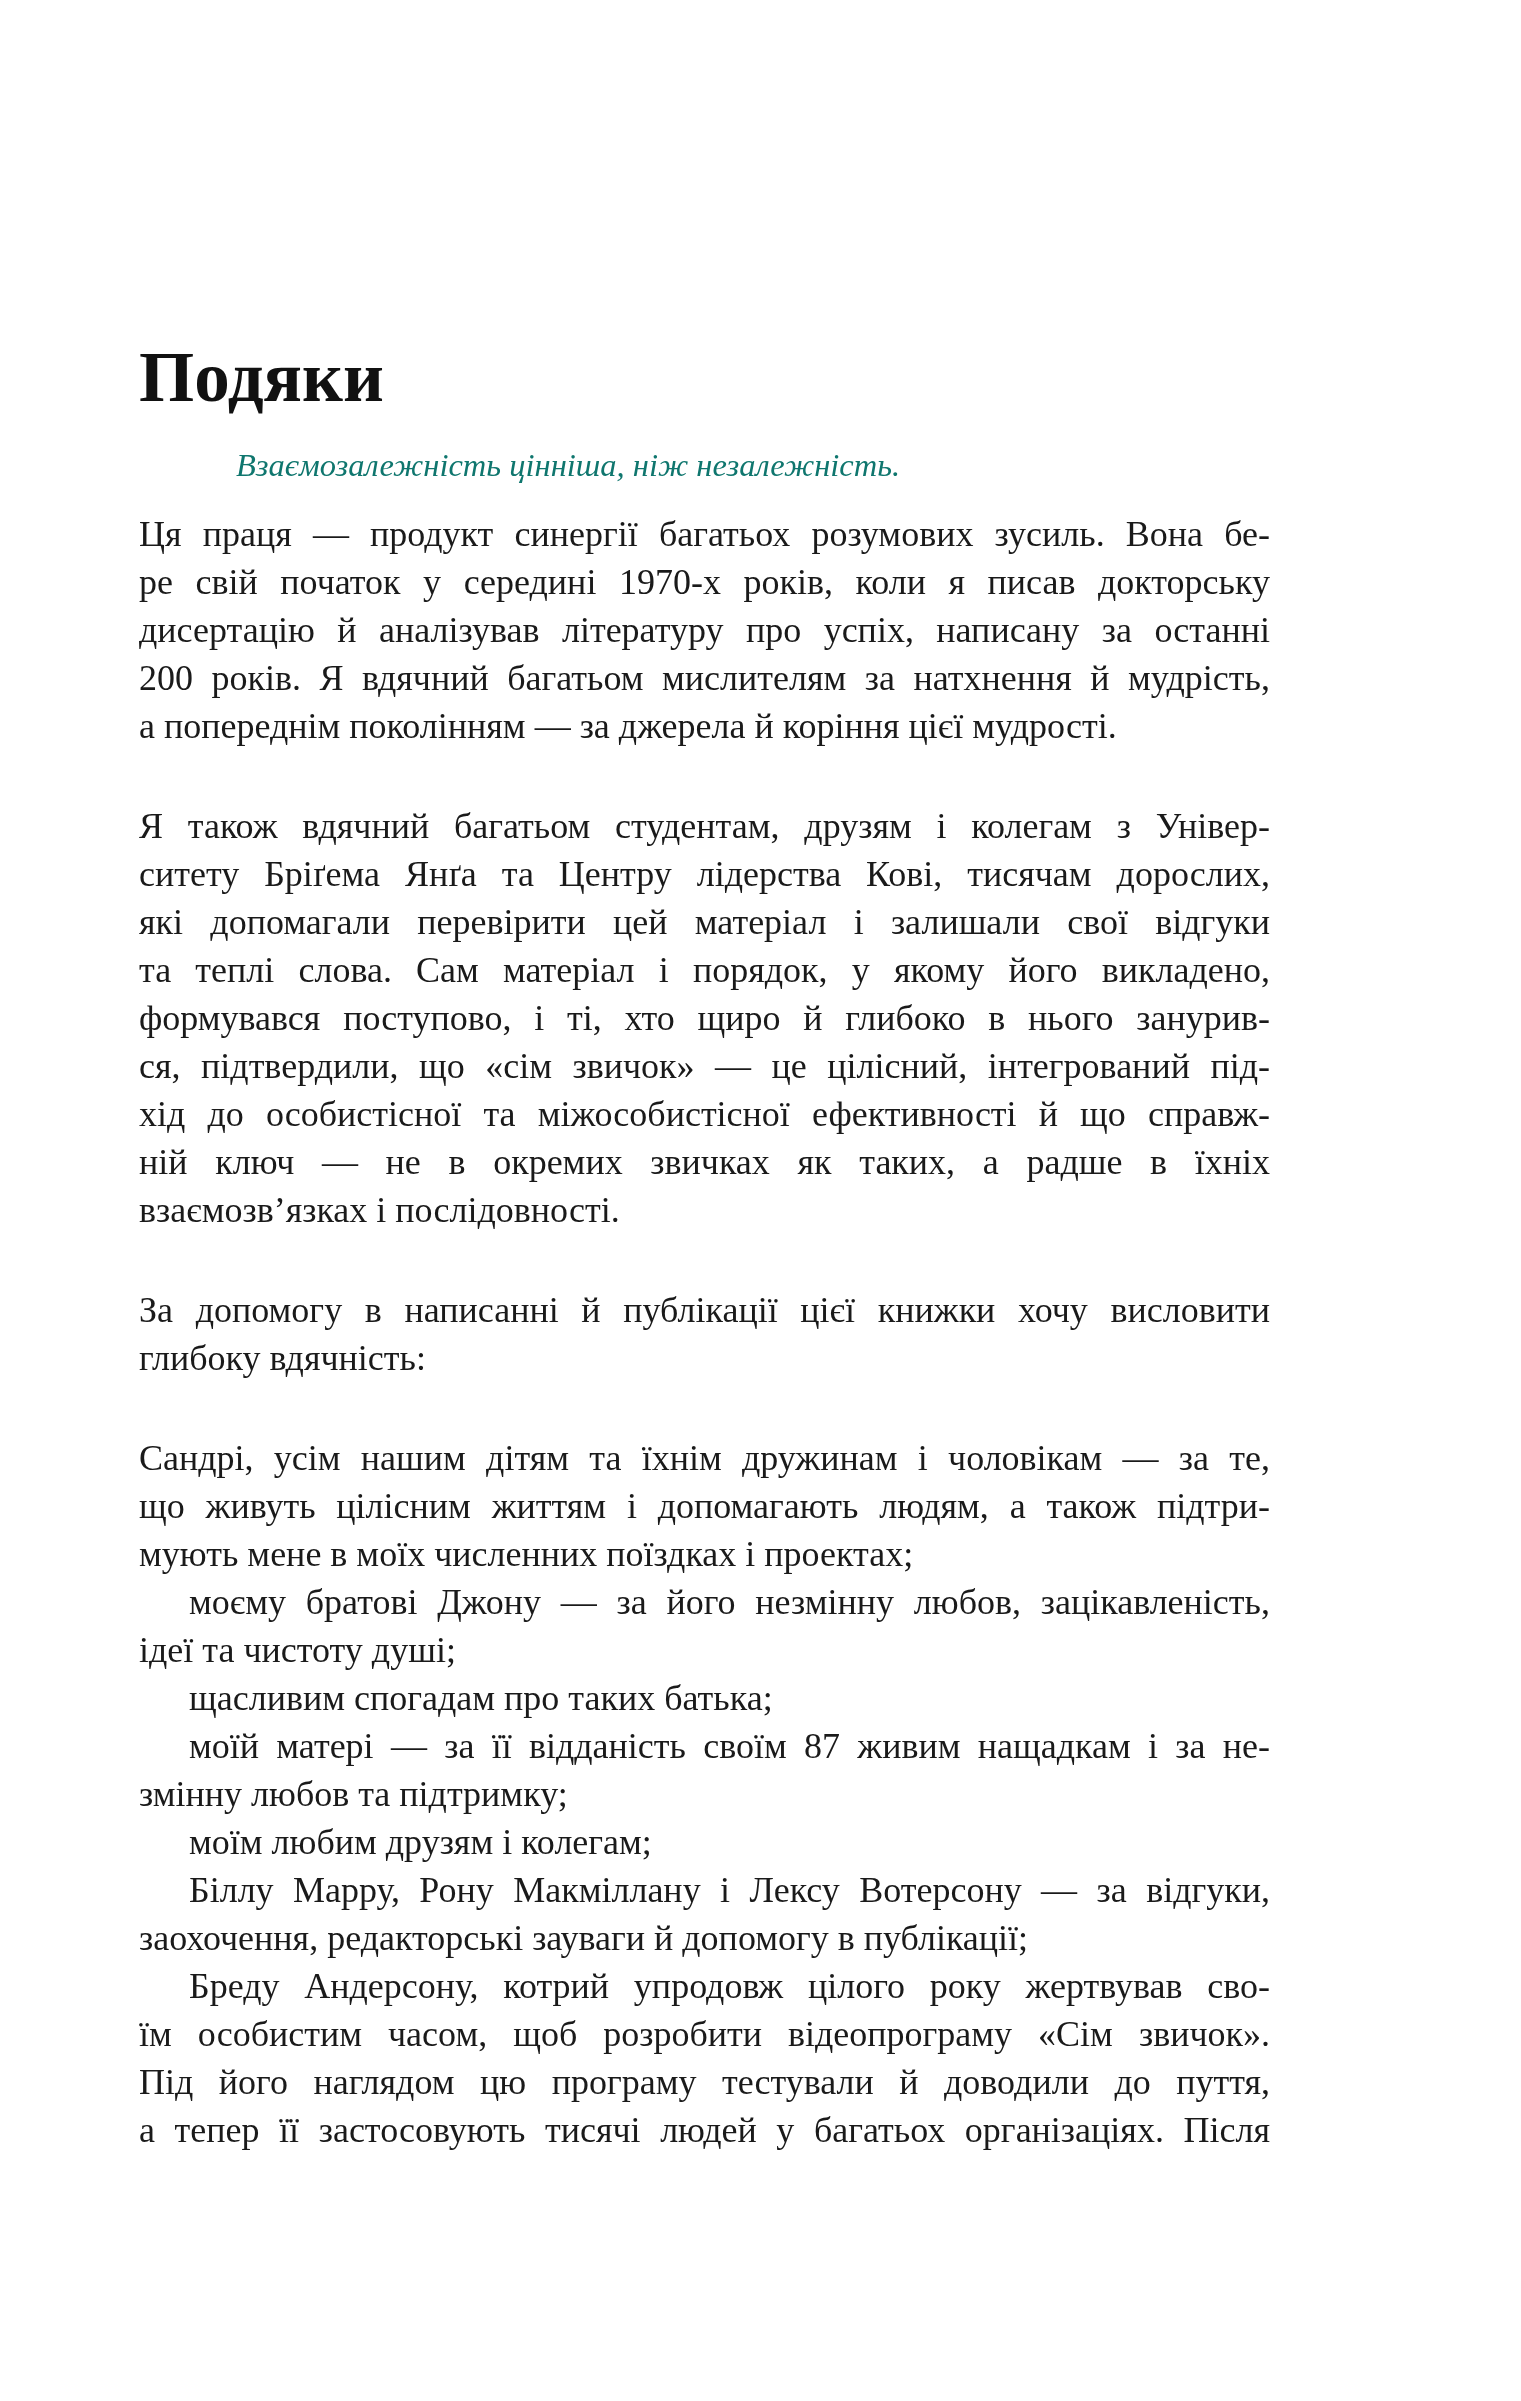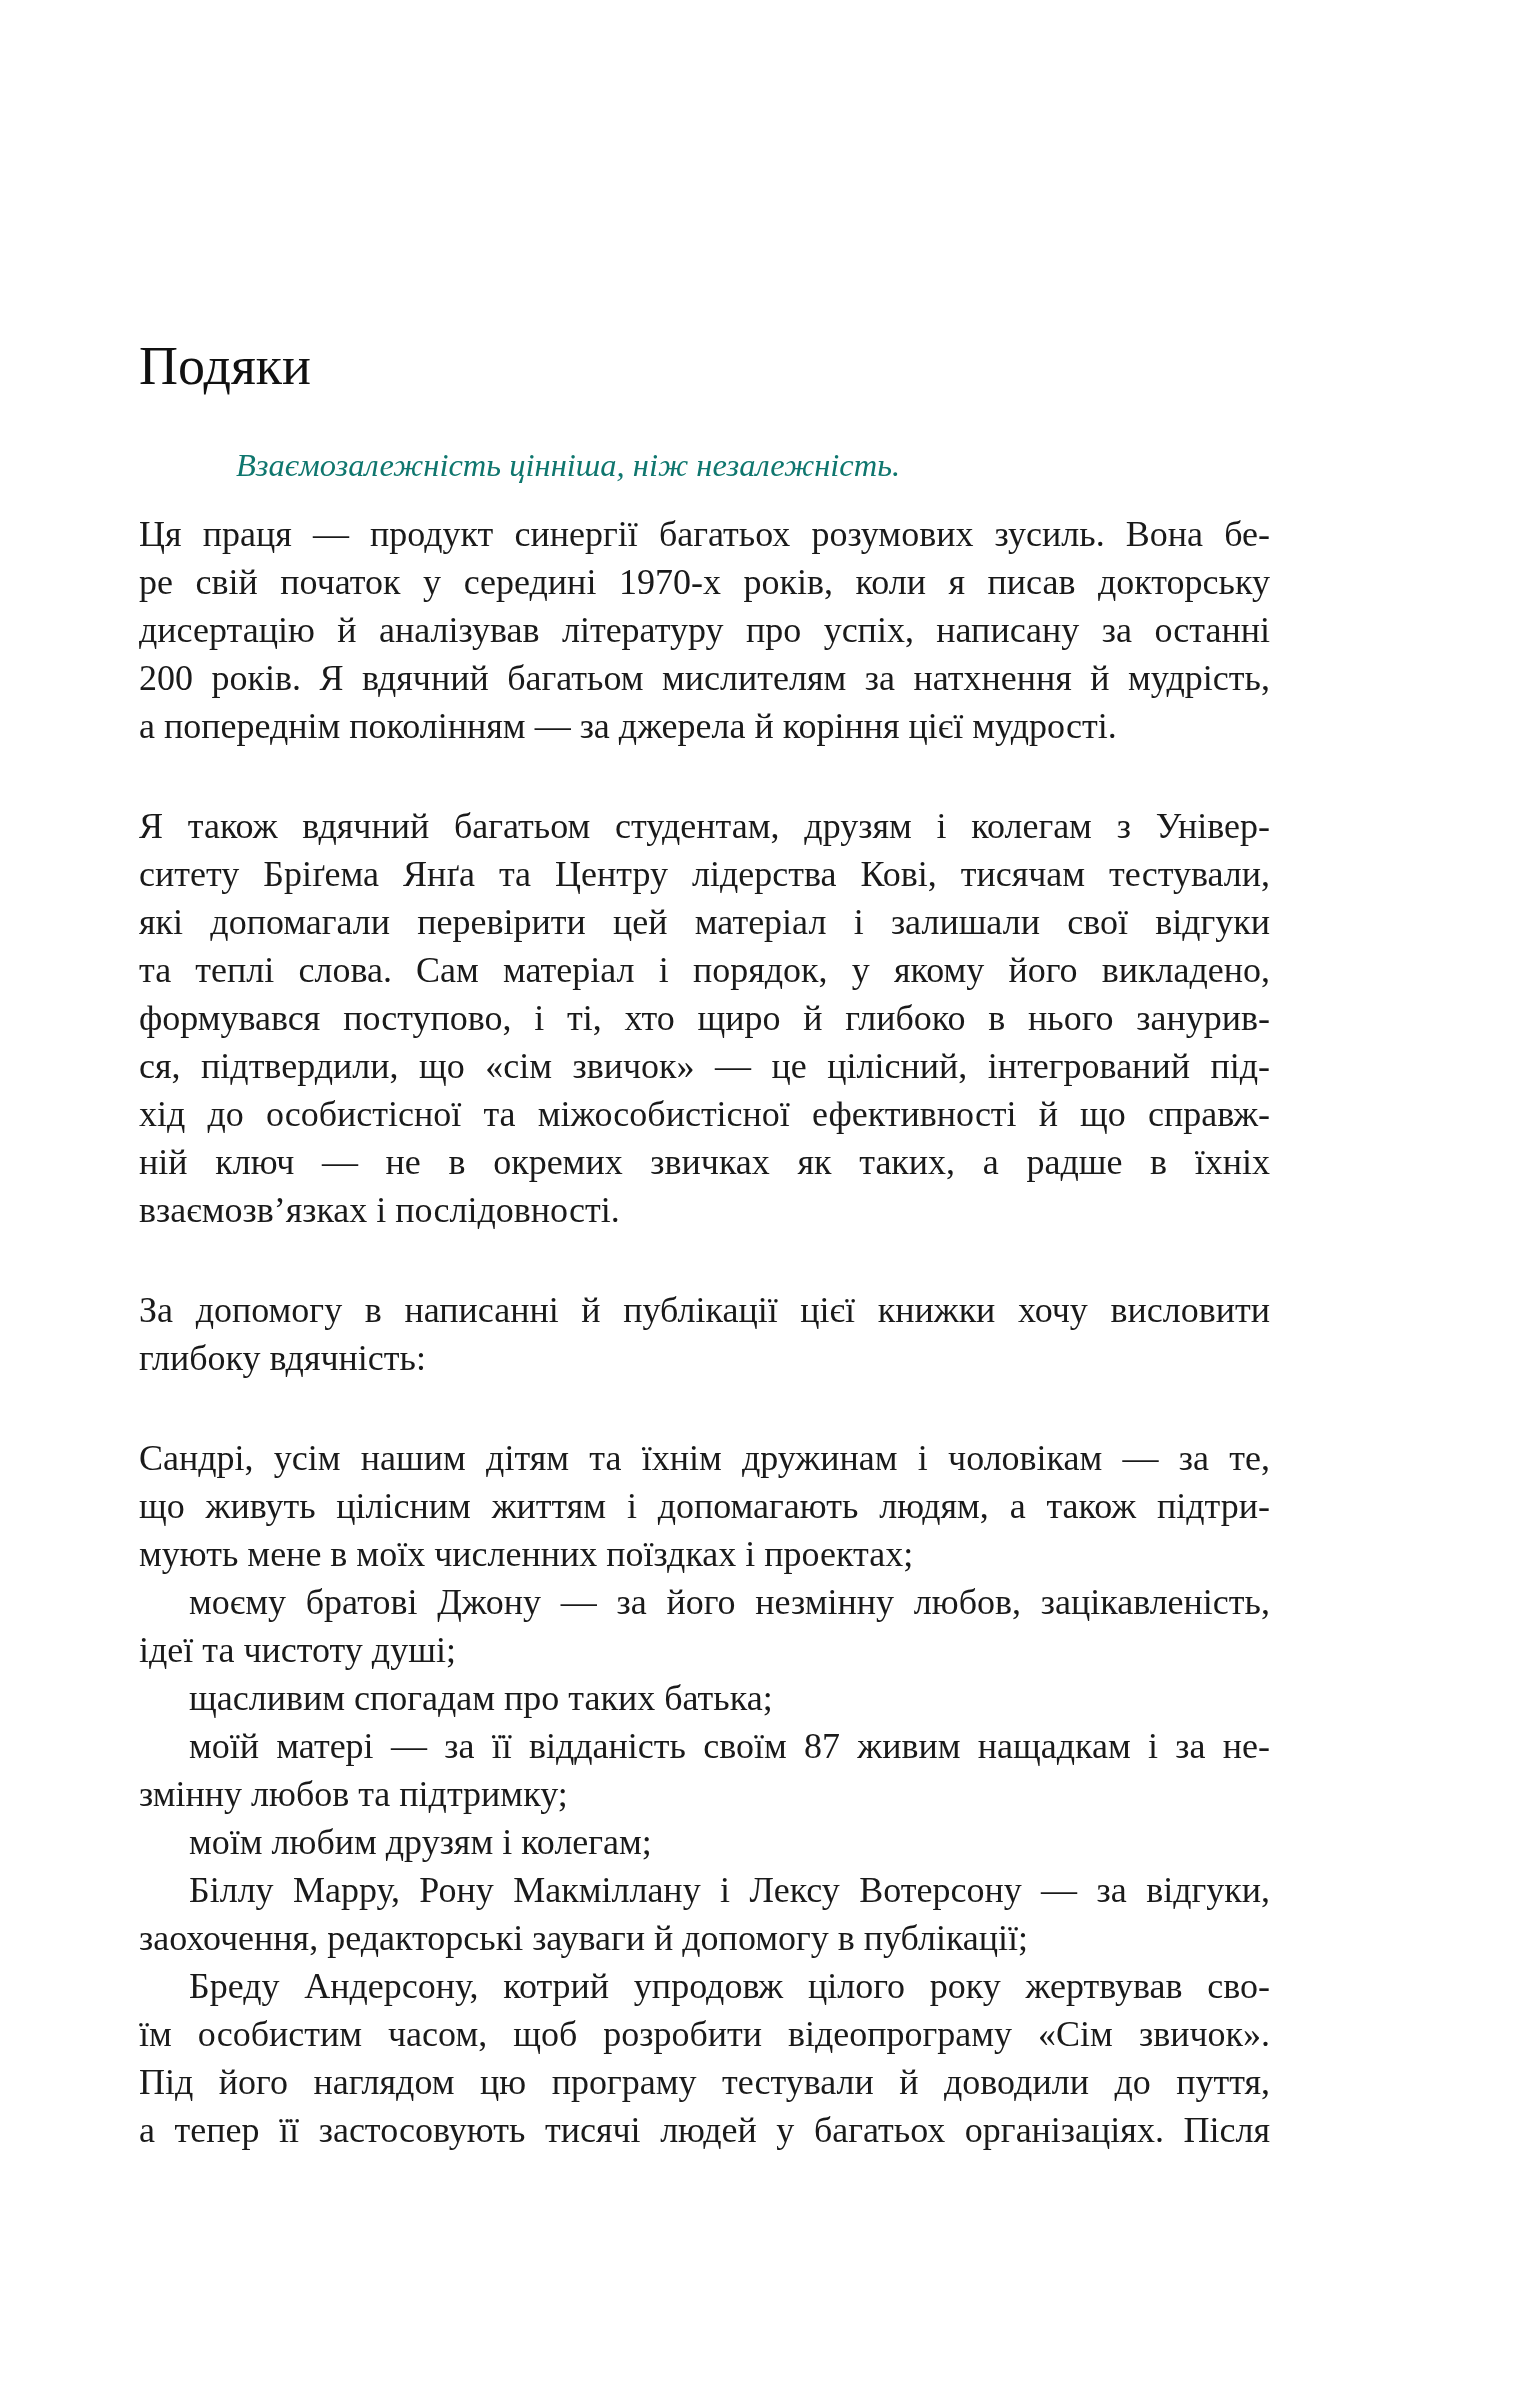--- a/index.html
+++ b/index.html
@@ -17,25 +17,25 @@
   }
   .page {
     position: absolute;
     left: 139px;
     top: 0;
     width: 1131px;
   }
   .heading {
     position: absolute;
     left: 0;
-    top: 327px;
+    top: 338px;
     margin: 0;
-    font-size: 54px;
+    font-size: 71px;
     line-height: 79px;
-    font-weight: 400;
+    font-weight: 700;
     letter-spacing: 0px;
     color: #111111;
     white-space: nowrap;
   }
   .epigraph {
     position: absolute;
     left: 97px;
     top: 445px;
     margin: 0;
     font-style: italic;
@@ -85,21 +85,21 @@
     <div class="para">
       <span class="line" style="white-space: nowrap;">Ця праця — продукт синергії багатьох розумових зусиль. Вона бе-</span>
       <span class="line" style="white-space: nowrap;">ре свій початок у середині 1970-х років, коли я писав докторську</span>
       <span class="line" style="white-space: nowrap;">дисертацію й аналізував літературу про успіх, написану за останні</span>
       <span class="line" style="white-space: nowrap;">200 років. Я вдячний багатьом мислителям за натхнення й мудрість,</span>
       <span class="line last" style="white-space: nowrap;">а попереднім поколінням — за джерела й коріння цієї мудрості.</span>
     </div>
 
     <div class="para">
       <span class="line" style="white-space: nowrap;">Я також вдячний багатьом студентам, друзям і колегам з Універ-</span>
-      <span class="line" style="white-space: nowrap;">ситету Бріґема Янґа та Центру лідерства Кові, тисячам тестували,</span>
+      <span class="line" style="white-space: nowrap;">ситету Бріґема Янґа та Центру лідерства Кові, тисячам дорослих,</span>
       <span class="line" style="white-space: nowrap;">які допомагали перевірити цей матеріал і залишали свої відгуки</span>
       <span class="line" style="white-space: nowrap;">та теплі слова. Сам матеріал і порядок, у якому його викладено,</span>
       <span class="line" style="white-space: nowrap;">формувався поступово, і ті, хто щиро й глибоко в нього занурив-</span>
       <span class="line" style="white-space: nowrap;">ся, підтвердили, що «сім звичок» — це цілісний, інтегрований під-</span>
       <span class="line" style="white-space: nowrap;">хід до особистісної та міжособистісної ефективності й що справж-</span>
       <span class="line" style="white-space: nowrap;">ній ключ — не в окремих звичках як таких, а радше в їхніх</span>
       <span class="line last" style="white-space: nowrap;">взаємозв’язках і послідовності.</span>
     </div>
 
     <div class="para">

